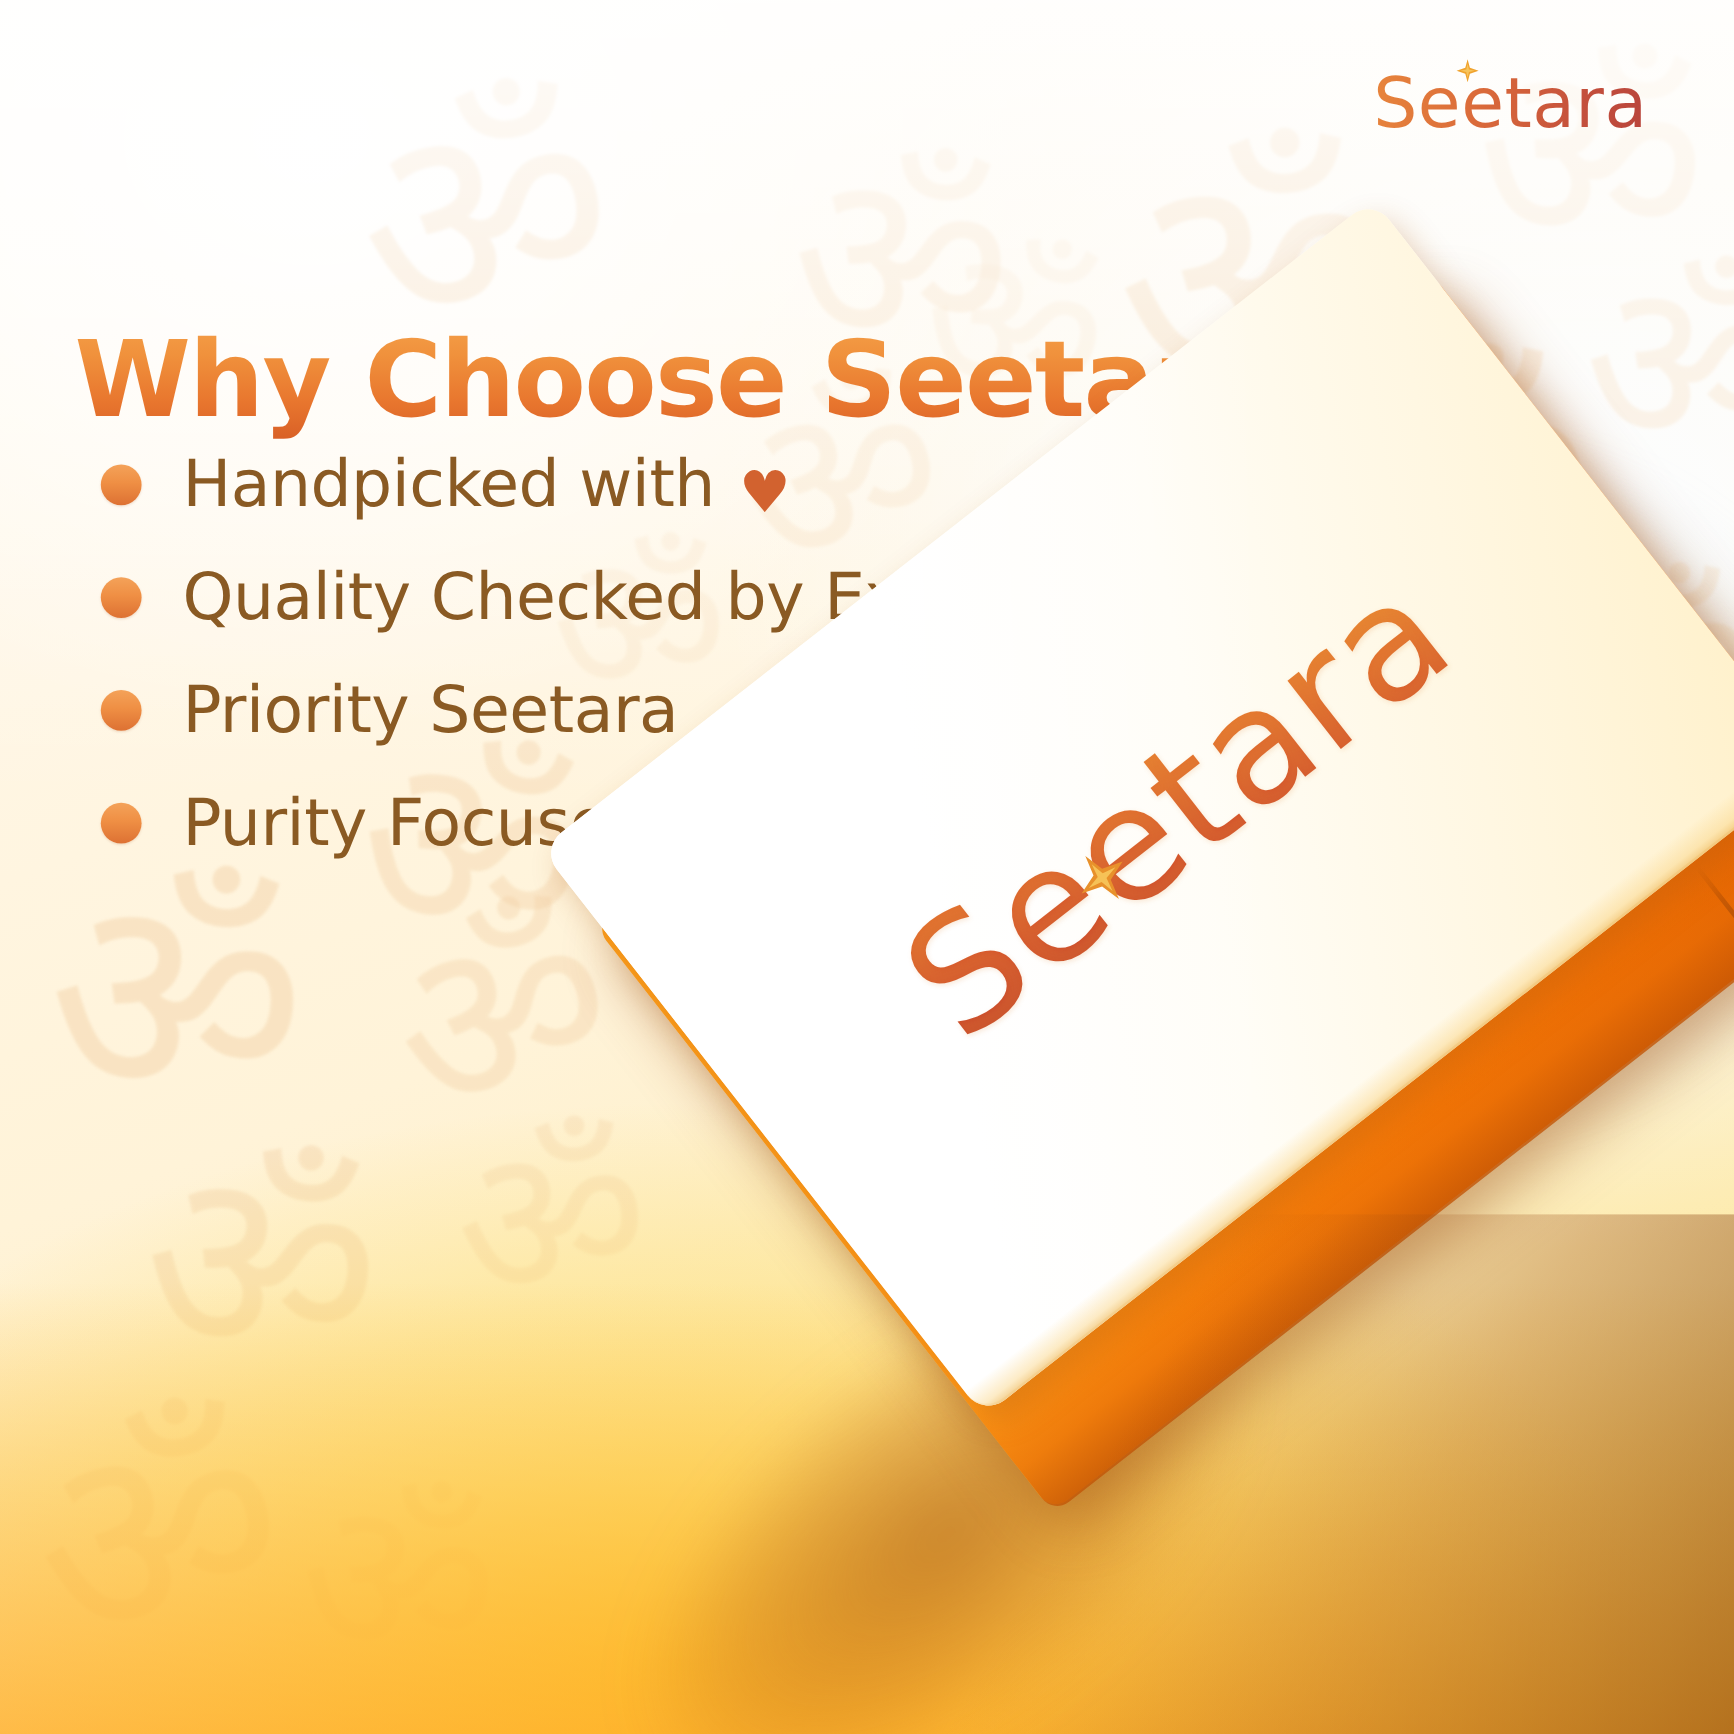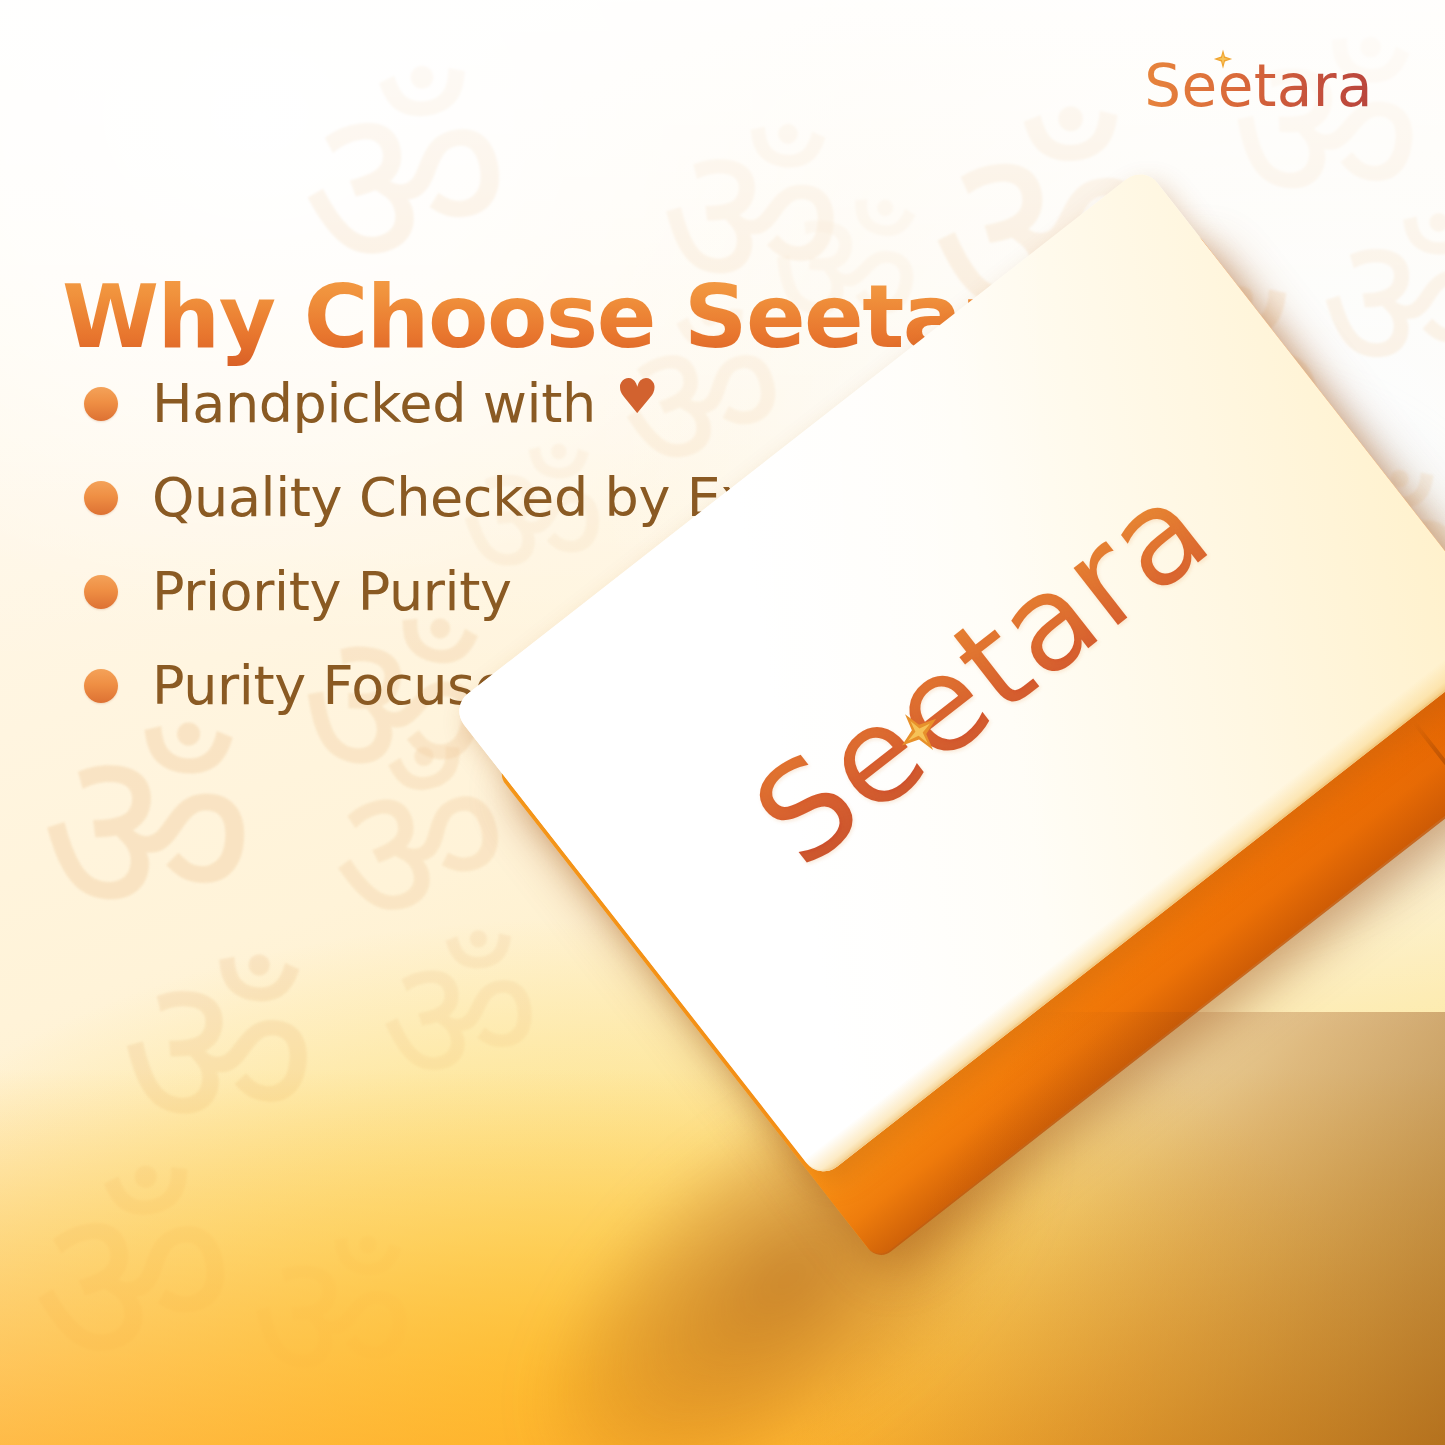--- a/index.html
+++ b/index.html
@@ -95,21 +95,21 @@
     flex:0 0 auto;
     box-shadow:0 1px 2px rgba(160,80,20,.18);
   }
   .bullet-text{
     margin-left:34px;
     font-family:"DejaVu Sans", sans-serif;
     font-size:54px;font-weight:400;
     color:#8a5a23;
     letter-spacing:-.4px;
     white-space:nowrap;
-    display:flex;align-items:flex-start;gap:20px;
+    display:flex;align-items:flex-end;gap:20px;
   }
   .heart{
     display:inline-block;
     color:#d2622f;
     font-size:48px;line-height:1;
     font-family:"DejaVu Sans", sans-serif;
   }
 
   
   .box-stage{
@@ -237,21 +237,21 @@
       </div>
       <div class="bullet-row">
         <span class="dot"></span>
         <span class="bullet-text">
           <span>Quality Checked by Experts</span>
         </span>
       </div>
       <div class="bullet-row">
         <span class="dot"></span>
         <span class="bullet-text">
-          <span>Priority Purity</span>
+          <span>Priority Seetara</span>
         </span>
       </div>
       <div class="bullet-row">
         <span class="dot"></span>
         <span class="bullet-text">
           <span>Purity Focused</span>
         </span>
       </div>
     </div>
 

